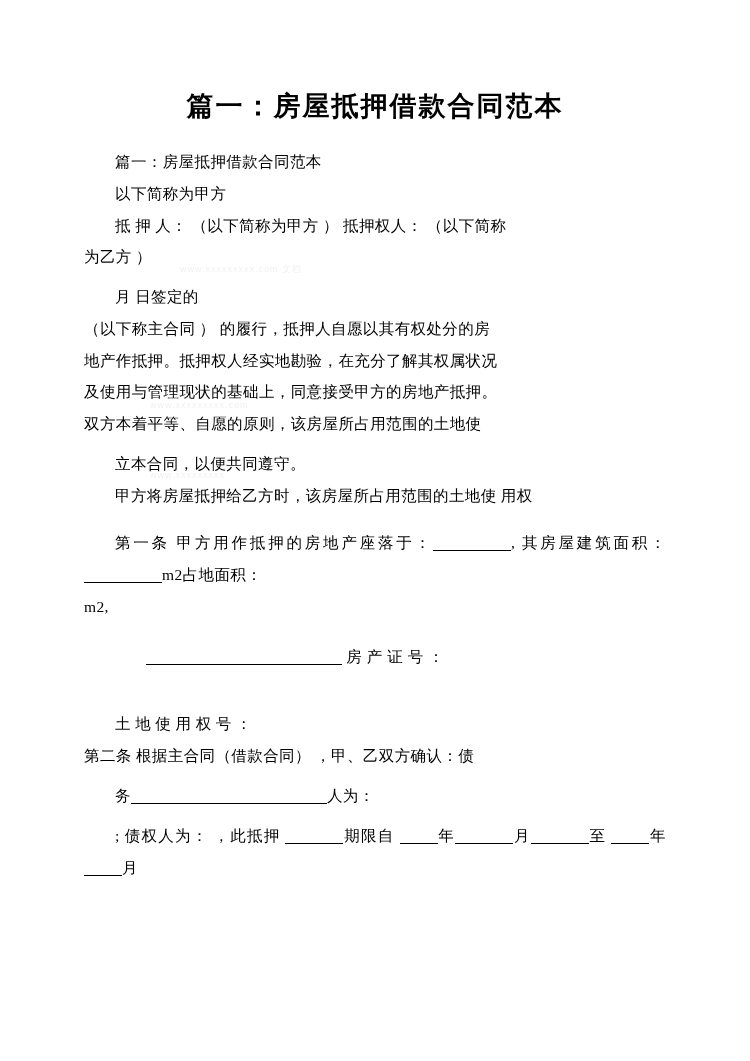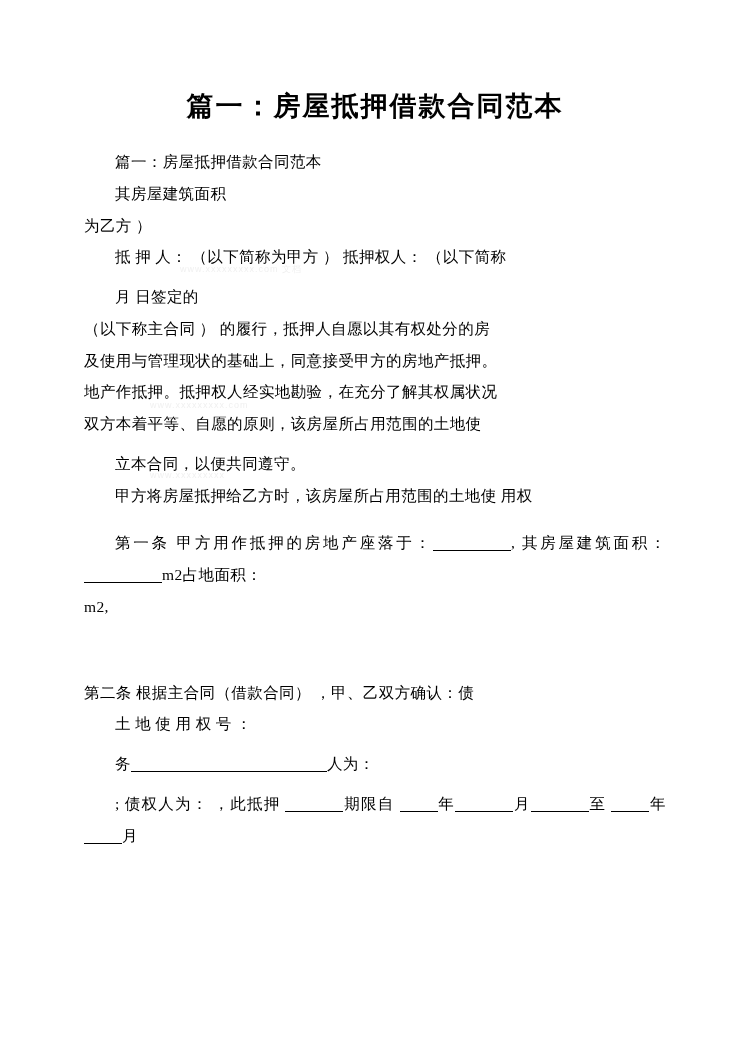--- a/index.html
+++ b/index.html
@@ -90,57 +90,60 @@
 
 <div class="page">
 
   <h1 class="doc-title">篇一：房屋抵押借款合同范本</h1>
 
   <div class="watermark wm1">www.xxxxxxxxx.com  文档</div>
   <div class="watermark wm2">www.xxxxxxxxx.com</div>
   <div class="watermark wm3">www.xxxxxxxxx</div>
 
   <p class="para indent">篇一：房屋抵押借款合同范本</p>
-  <p class="para indent">其房屋建筑面积</p>
+  <p class="para indent">以下简称为甲方</p>
+  <p class="para indent">抵 押 人： （以下简称为甲方 ） 抵押权人： （以下简称</p>
   <p class="para noindent">为乙方 ）</p>
-  <p class="para indent">抵 押 人： （以下简称为甲方 ） 抵押权人： （以下简称</p>
 
   <div class="gap-sm"></div>
 
 
   <p class="para indent">月 日签定的</p>
   <p class="para noindent">（以下称主合同 ） 的履行，抵押人自愿以其有权处分的房</p>
+  <p class="para noindent">地产作抵押。抵押权人经实地勘验，在充分了解其权属状况</p>
   <p class="para noindent">及使用与管理现状的基础上，同意接受甲方的房地产抵押。</p>
-  <p class="para noindent">地产作抵押。抵押权人经实地勘验，在充分了解其权属状况</p>
   <p class="para noindent">双方本着平等、自愿的原则，该房屋所占用范围的土地使</p>
 
   <div class="gap-sm"></div>
 
   <p class="para indent">立本合同，以便共同遵守。</p>
   <p class="para indent">甲方将房屋抵押给乙方时，该房屋所占用范围的土地使 用权</p>
 
   <div class="gap-sm"></div>
 
 
   <div class="gap-sm"></div>
 
   <p class="para indent">
     <span>第一条 甲方用作抵押的房地产座落于：</span><span class="blank-m"></span><span>, 其房屋建筑面积：</span><span class="blank-m"></span><span>m2占地面积：</span>
   </p>
 
   <p class="para noindent">m2,</p>
 
   <div class="gap-md"></div>
 
+  <p class="para" style="text-indent:4em">
+    <span class="blank-l"></span> <span class="spaced">房产证号：</span>
+  </p>
 
   <div class="gap-md"></div>
   <div class="gap-md"></div>
 
+  <p class="para indent">土 地 使 用 权 号 ：</p>
   <p class="para noindent">第二条 根据主合同（借款合同） ，甲、乙双方确认：债</p>
-  <p class="para indent">土 地 使 用 权 号 ：</p>
 
   <div class="gap-sm"></div>
 
   <p class="para indent">
     <span>务</span><span class="blank-l"></span><span>人为：</span>
   </p>
 
   <div class="gap-sm"></div>
 
   <p class="para indent">

